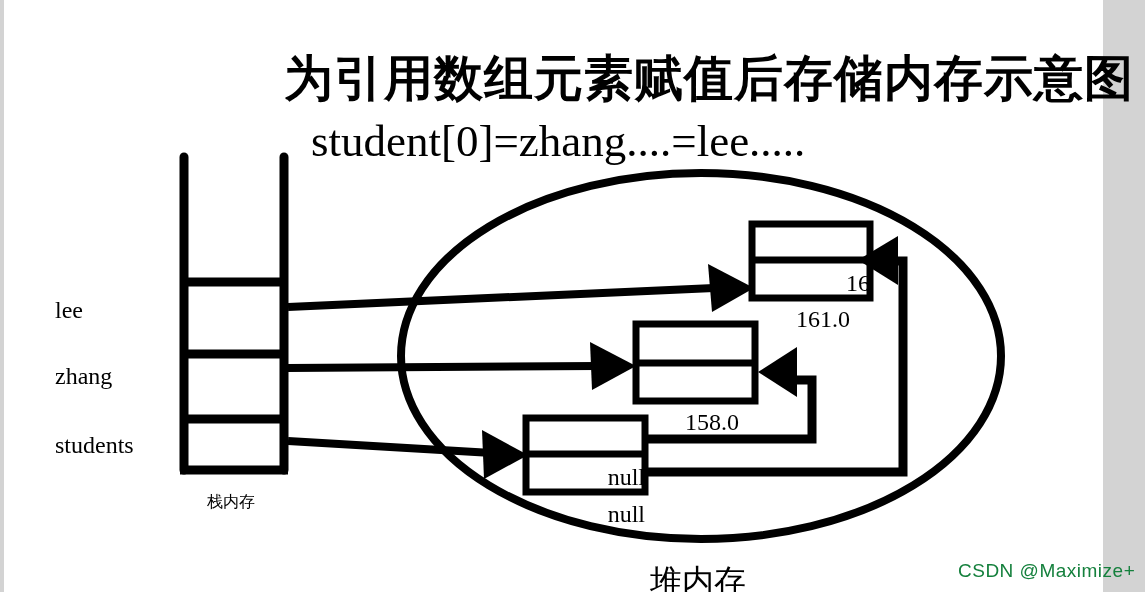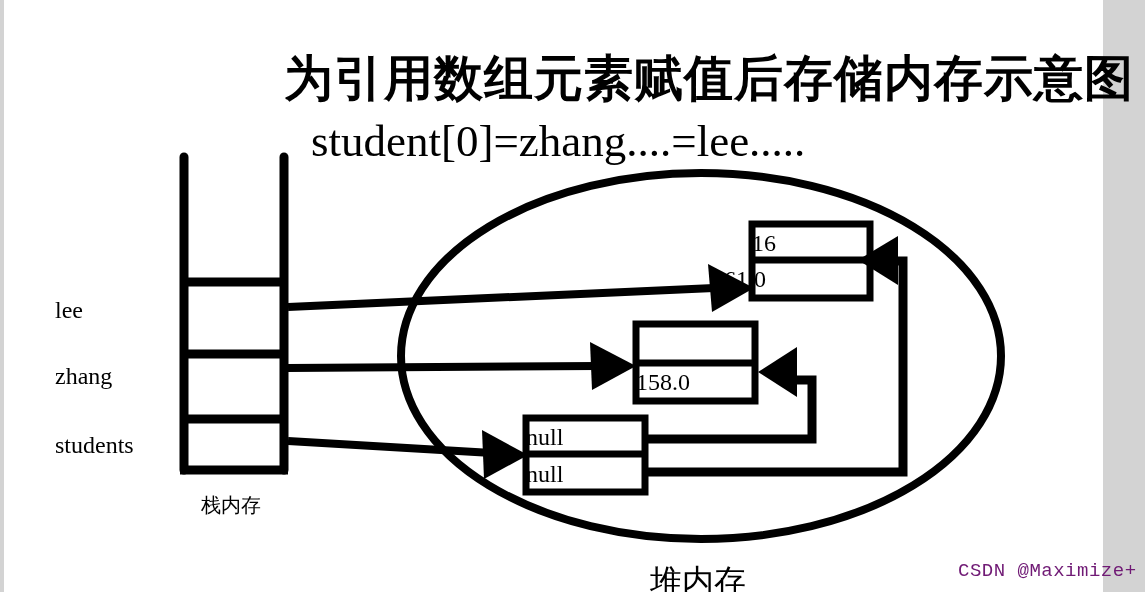--- a/index.html
+++ b/index.html
@@ -21,36 +21,36 @@
     font-weight:bold;font-size:49px;letter-spacing:1px;line-height:62px;
   }
   #subtitle{
     left:286px;top:116px;
     font-size:45px;line-height:50px;margin-left:25px;
   }
   .stack-label{position:absolute;left:55px;width:130px;text-align:left;font-size:24px;line-height:26px;color:#000000;}
   #stack-label-0{top:297px;}
   #stack-label-1{top:363px;}
   #stack-label-2{top:432px;}
-  #stack-caption{left:181px;top:492px;width:100px;text-align:center;font-size:20px;}
+  #stack-caption{left:181px;top:492px;width:100px;text-align:center;font-size:16px;}
   #heap-caption{left:648px;top:560px;width:100px;text-align:center;font-size:32px;}
-  .cell-text{position:absolute;text-align:left;font-size:24px;line-height:30px;color:#000;}
+  .cell-text{position:absolute;text-align:right;font-size:24px;line-height:30px;color:#000;margin-top:40px;}
   
   #objA-f0{left:752px;width:118px;top:228px;}
-  #objA-f1{left:712px;width:118px;top:264px;}
+  #objA-f1{left:732px;width:118px;top:264px;}
   
   #objB-f0{left:636px;width:119px;top:329px;}
-  #objB-f1{left:636px;width:119px;top:367px;}
+  #objB-f1{left:620px;width:119px;top:367px;}
   
   #objC-f0{left:526px;width:119px;top:422px;}
   #objC-f1{left:526px;width:119px;top:459px;}
   #watermark{
     left:958px;top:560px;width:175px;
-    font-family:Liberation Mono, monospace;
-    font-size:19px;color:#701a75;text-align:left;letter-spacing:0.5px;
+    font-family:Liberation Sans, sans-serif;
+    font-size:19px;color:#15803d;text-align:left;letter-spacing:0.5px;
   }
 </style>
 </head>
 <body>
 
 <div id="canvas">
 
   <div id="strip-left" class="edge-strip"></div>
   <div id="strip-right" class="edge-strip"></div>
 

